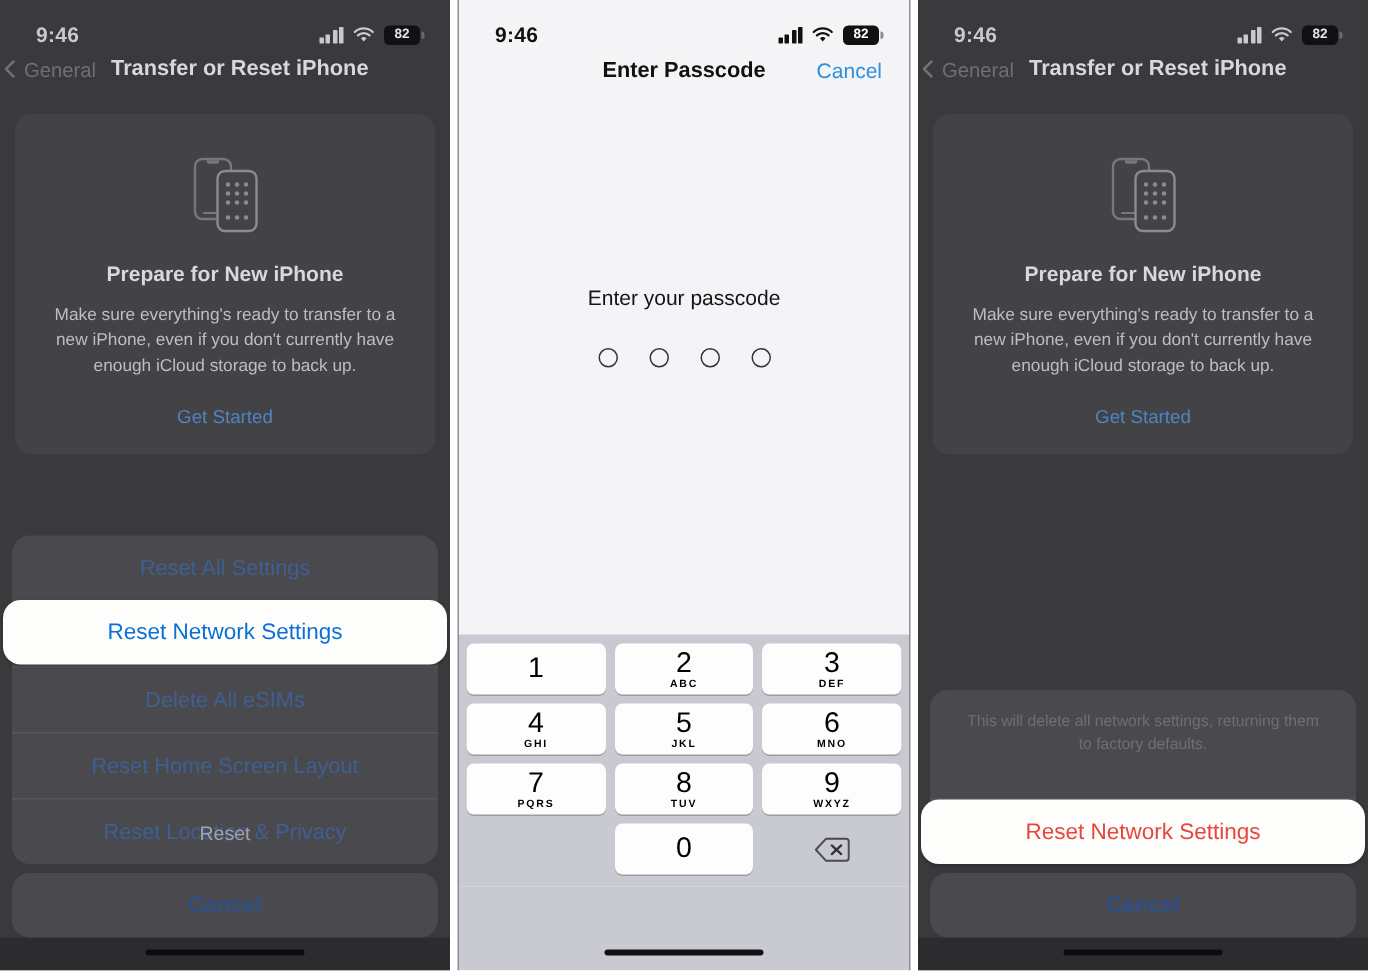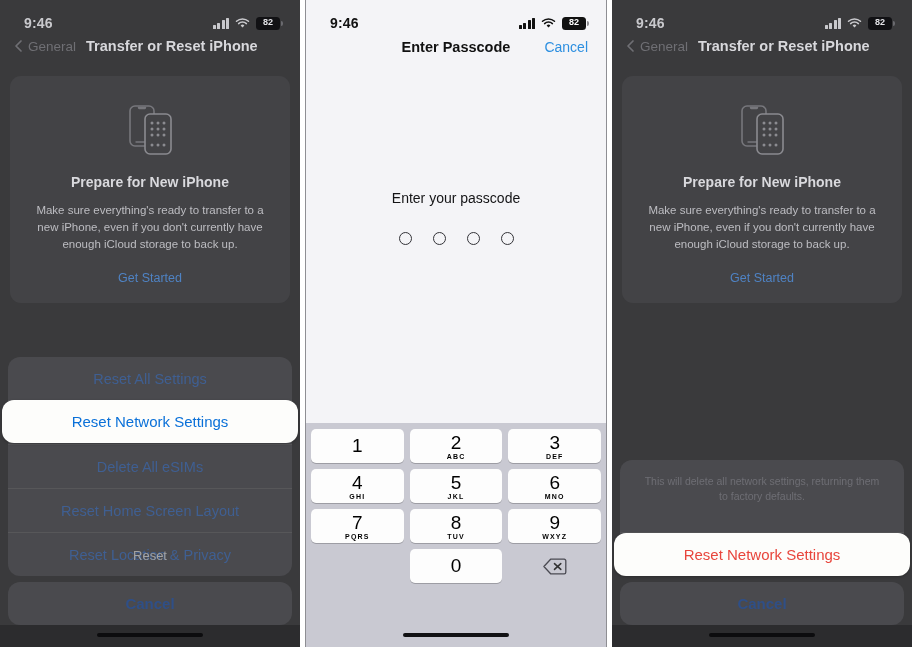--- a/index.html
+++ b/index.html
@@ -82,21 +82,21 @@
   .light .sb-time { color: #111; }
   .light .bars i { background: #111; }
   .light .batt { background: #111; color: #fff; }
   .light .batt:after { background: #8b8b90; }
 
   
   .navbar {
     height: 32px;
     display: flex;
     align-items: center;
-    padding-left: 12px;
+    padding-left: 0;
     box-sizing: border-box;
   }
   .chev {
     width: 14px; height: 14px;
     margin-right: 2px;
     flex: none;
   }
   .nav-back {
     font-size: 13.5px;
     color: #6f6f74;

